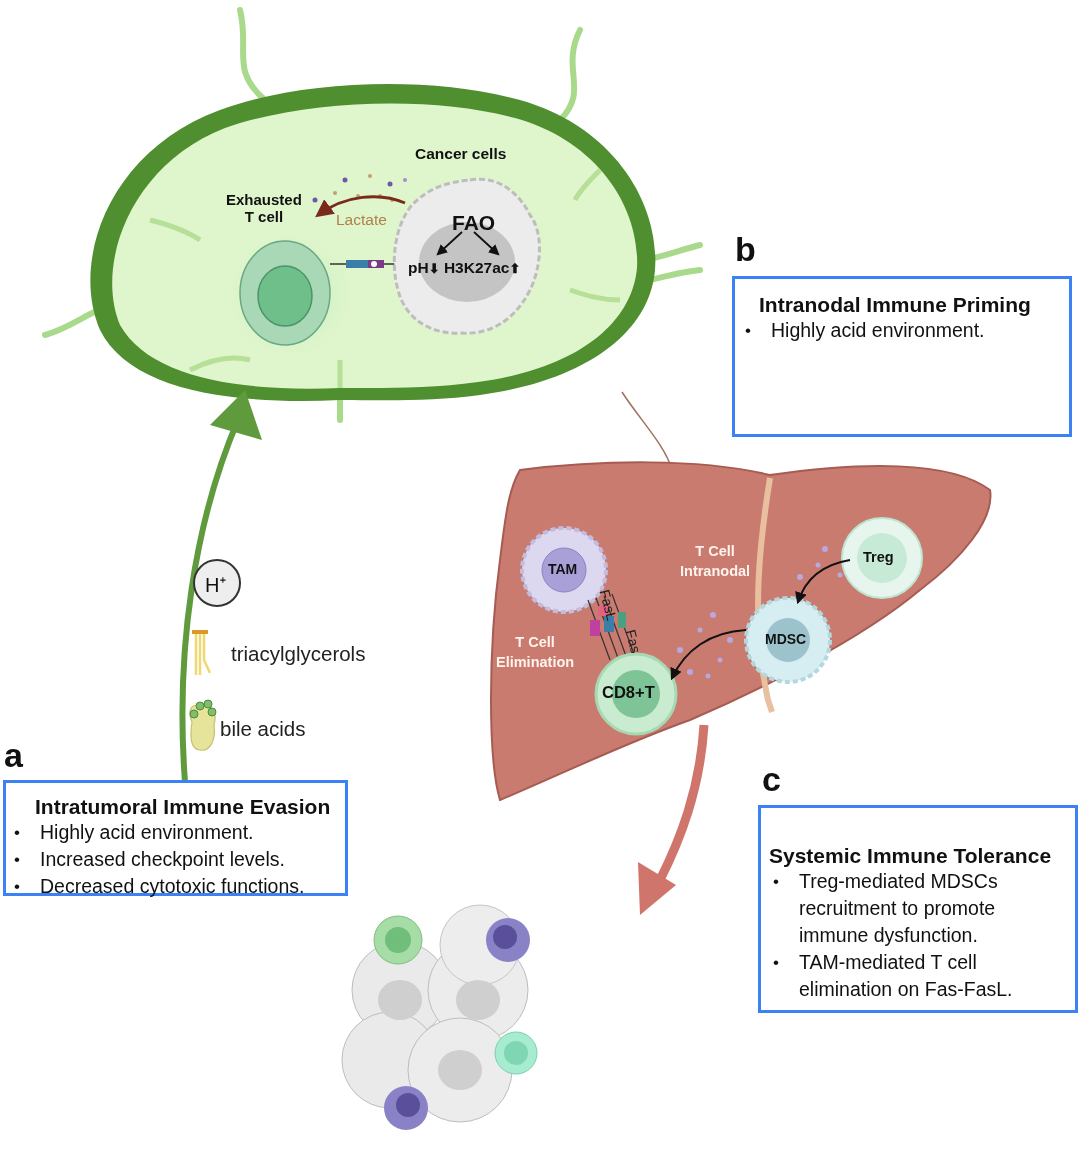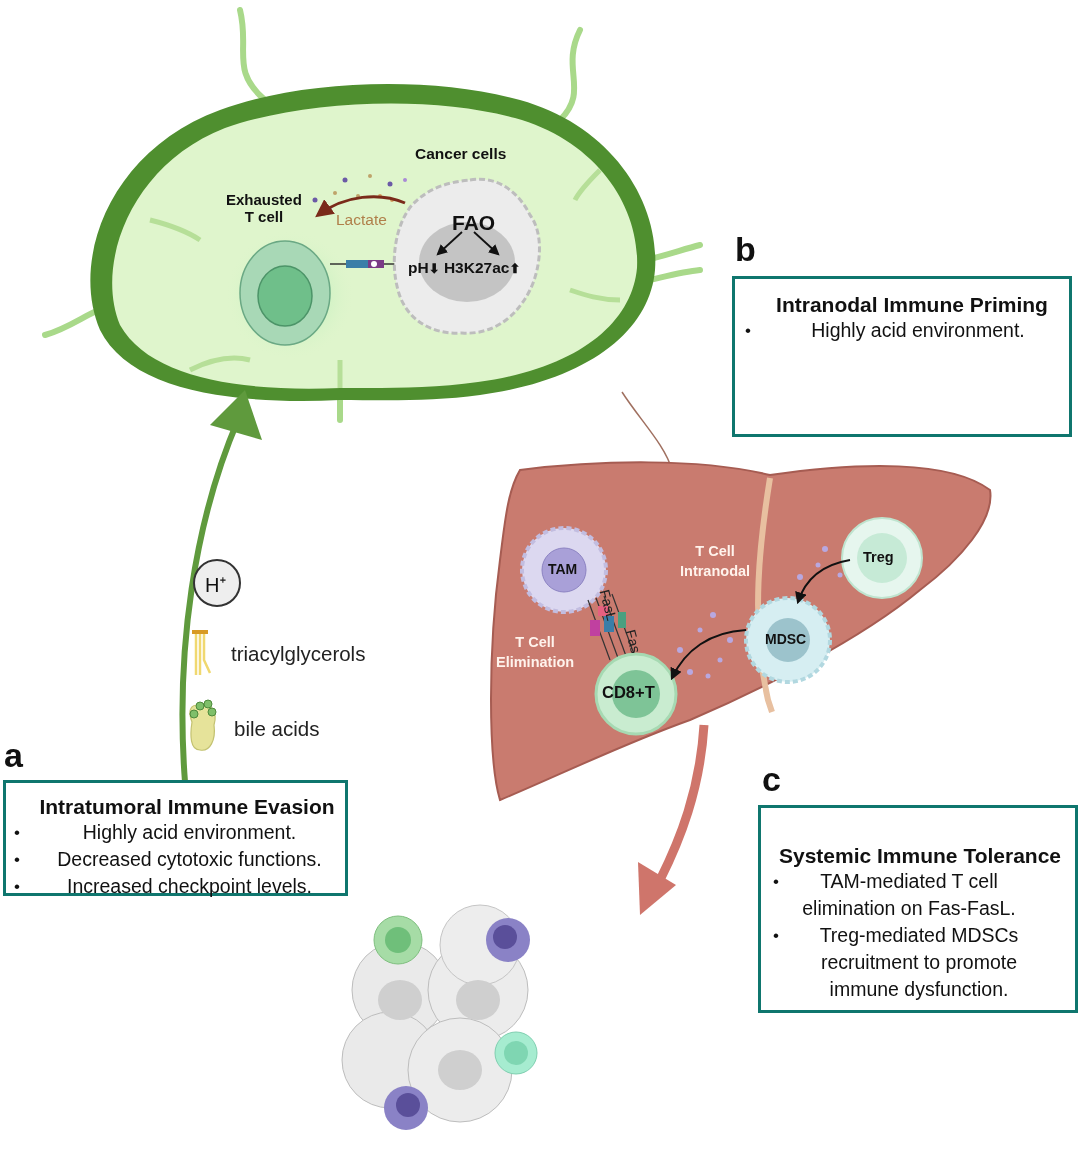--- a/index.html
+++ b/index.html
@@ -1,20 +1,20 @@
 <!DOCTYPE html>
 <html><head>
 <meta charset="utf-8">
 <style>
   html,body{margin:0;padding:0;background:#ffffff;}
   body{width:1080px;height:1150px;position:relative;overflow:hidden;font-family:"Liberation Sans",sans-serif;color:#111;}
   #canvas{position:absolute;left:0;top:0;width:1080px;height:1150px;}
   .lbl{position:absolute;white-space:nowrap;}
   .panel-letter{position:absolute;font-weight:bold;font-size:34px;color:#111;}
-  .box{position:absolute;border:3px solid #0f766e;background:#fff;box-sizing:border-box;text-align:center;}
+  .box{position:absolute;border:3px solid #3b82f6;background:#fff;box-sizing:border-box;}
   .box .title{font-weight:bold;font-size:21px;white-space:nowrap;}
   .box ul{list-style:none;margin:0;padding:0;}
   .box li{position:relative;font-size:19.5px;line-height:27px;padding-left:30px;}
   .box li::before{content:"•";position:absolute;left:4px;top:0;font-size:17px;}
   .bold{font-weight:bold;}
 </style>
 </head>
 <body>
 
 <svg id="canvas" viewBox="0 0 1080 1150" xmlns="http://www.w3.org/2000/svg">
@@ -205,21 +205,21 @@
 </div>
 <div class="lbl" style="left:336px;top:211px;font-size:15.5px;color:#b07f4a;">Lactate</div>
 <div class="lbl bold" style="left:452px;top:211px;font-size:21px;">FAO</div>
 <div class="lbl bold" style="left:408px;top:259px;font-size:15.5px;">
   <span>pH</span><span style="font-size:13px;">⬇</span>
   <span>H3K27ac</span><span style="font-size:13px;">⬆</span>
 </div>
 
 <div class="lbl" style="left:205px;top:571px;font-size:20px;">H⁺</div>
 <div class="lbl" style="left:231px;top:642px;font-size:20.5px;color:#222;">triacylglycerols</div>
-<div class="lbl" style="left:234px;top:717px;font-size:20.5px;color:#222;">bile acids</div>
+<div class="lbl" style="left:220px;top:717px;font-size:20.5px;color:#222;">bile acids</div>
 
 <div class="lbl bold" style="left:548px;top:561px;font-size:14px;color:#111;">TAM</div>
 <div class="lbl bold" style="left:863px;top:549px;font-size:14.5px;color:#111;">Treg</div>
 <div class="lbl bold" style="left:765px;top:631px;font-size:14px;color:#111;">MDSC</div>
 <div class="lbl bold" style="left:602px;top:683px;font-size:16.5px;color:#111;">CD8+T</div>
 <div class="lbl" style="left:612px;top:588px;font-size:14px;color:#222;transform:rotate(75deg);transform-origin:left top;">FasL</div>
 <div class="lbl" style="left:638px;top:628px;font-size:14px;color:#222;transform:rotate(75deg);transform-origin:left top;">Fas</div>
 <div class="lbl bold" style="left:680px;top:541px;font-size:14.5px;color:#fff3ec;line-height:20px;text-align:center;">
   <div>T Cell</div>
   <div>Intranodal</div>
@@ -227,33 +227,33 @@
 <div class="lbl bold" style="left:496px;top:632px;font-size:14.5px;color:#fff3ec;line-height:20px;text-align:center;">
   <div>T Cell</div>
   <div>Elimination</div>
 </div>
 
 <div class="panel-letter" style="left:4px;top:736px;">a</div>
 <div class="box" style="left:3px;top:780px;width:345px;height:116px;padding:12px 6px 0 4px;">
   <div class="title" style="padding-left:25px;">Intratumoral Immune Evasion</div>
   <ul>
     <li>Highly acid environment.</li>
+    <li>Increased checkpoint levels.</li>
     <li>Decreased cytotoxic functions.</li>
-    <li>Increased checkpoint levels.</li>
   </ul>
 </div>
 
 <div class="panel-letter" style="left:735px;top:230px;">b</div>
 <div class="box" style="left:732px;top:276px;width:340px;height:161px;padding:14px 4px 0 6px;">
   <div class="title" style="padding-left:18px;">Intranodal Immune Priming</div>
   <ul>
     <li>Highly acid environment.</li>
   </ul>
 </div>
 
 <div class="panel-letter" style="left:762px;top:760px;">c</div>
 <div class="box" style="left:758px;top:805px;width:320px;height:208px;padding:36px 4px 0 8px;">
   <div class="title">Systemic Immune Tolerance</div>
   <ul>
+    <li style="white-space:normal;width:240px;">Treg-mediated MDSCs recruitment to promote immune dysfunction.</li>
     <li style="white-space:normal;width:220px;">TAM-mediated T cell elimination on Fas-FasL.</li>
-    <li style="white-space:normal;width:240px;">Treg-mediated MDSCs recruitment to promote immune dysfunction.</li>
   </ul>
 </div>
 
 </body></html>

